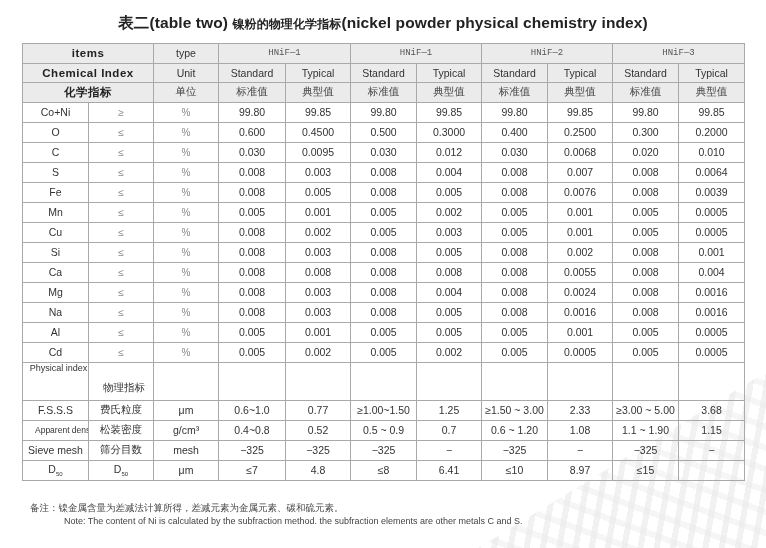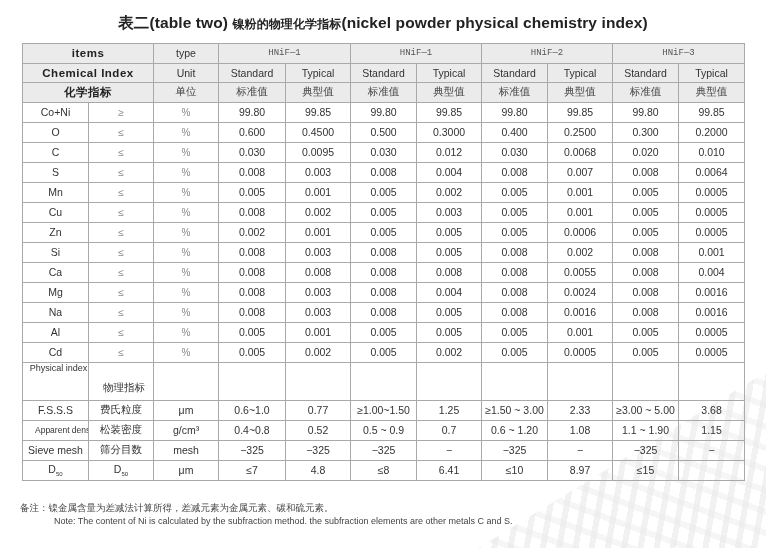--- a/index.html
+++ b/index.html
@@ -36,21 +36,21 @@
   table.spec tr.hdr td.items { font-weight: bold; font-size: 11.5px; color: #222; letter-spacing: 0.5px; }
   table.spec tr.hdr td.model { font-family: "Liberation Mono", monospace; font-size: 9px; color: #555; }
   table.spec tr.hdr td.cnlabel { font-size: 10.5px; color: #444; }
   table.spec td.sym { color: #888; font-size: 10px; }
   table.spec td.small { font-size: 8.5px; line-height: 10px; padding-left: 12px; }
   table.spec td.phys-label { font-size: 9px; vertical-align: top; line-height: 11px; }
   table.spec tr.physhdr td { height: 32px; padding-left: 6px; }
   table.spec tr.physhdr td.cn { vertical-align: bottom; padding-bottom: 5px; }
   sup, sub { font-size: 6px; }
   .note {
-    position: absolute; left: 20px; font-size: 9.5px; color: #444; white-space: nowrap;
+    position: absolute; left: 30px; font-size: 9.5px; color: #444; white-space: nowrap;
   }
   .note1 { top: 502px; }
   .note2 { top: 516px; font-size: 9px; margin-left: 34px; }
 </style>
 </head>
 <body>
 
 <div class="watermark"></div>
 
 <div class="title">
@@ -151,20 +151,33 @@
         <td>0.008</td>
         <td>0.003</td>
         <td>0.008</td>
         <td>0.004</td>
         <td>0.008</td>
         <td>0.007</td>
         <td>0.008</td>
         <td>0.0064</td>
       </tr>
       <tr>
+        <td>Fe</td>
+        <td class="sym">≤</td>
+        <td class="sym">%</td>
+        <td>0.008</td>
+        <td>0.005</td>
+        <td>0.008</td>
+        <td>0.005</td>
+        <td>0.008</td>
+        <td>0.0076</td>
+        <td>0.008</td>
+        <td>0.0039</td>
+      </tr>
+      <tr>
         <td>Mn</td>
         <td class="sym">≤</td>
         <td class="sym">%</td>
         <td>0.005</td>
         <td>0.001</td>
         <td>0.005</td>
         <td>0.002</td>
         <td>0.005</td>
         <td>0.001</td>
         <td>0.005</td>
@@ -173,33 +186,20 @@
       <tr>
         <td>Cu</td>
         <td class="sym">≤</td>
         <td class="sym">%</td>
         <td>0.008</td>
         <td>0.002</td>
         <td>0.005</td>
         <td>0.003</td>
         <td>0.005</td>
         <td>0.001</td>
-        <td>0.005</td>
-        <td>0.0005</td>
-      </tr>
-      <tr>
-        <td>Zn</td>
-        <td class="sym">≤</td>
-        <td class="sym">%</td>
-        <td>0.002</td>
-        <td>0.001</td>
-        <td>0.005</td>
-        <td>0.005</td>
-        <td>0.005</td>
-        <td>0.0006</td>
         <td>0.005</td>
         <td>0.0005</td>
       </tr>
       <tr>
         <td>Si</td>
         <td class="sym">≤</td>
         <td class="sym">%</td>
         <td>0.008</td>
         <td>0.003</td>
         <td>0.008</td>

